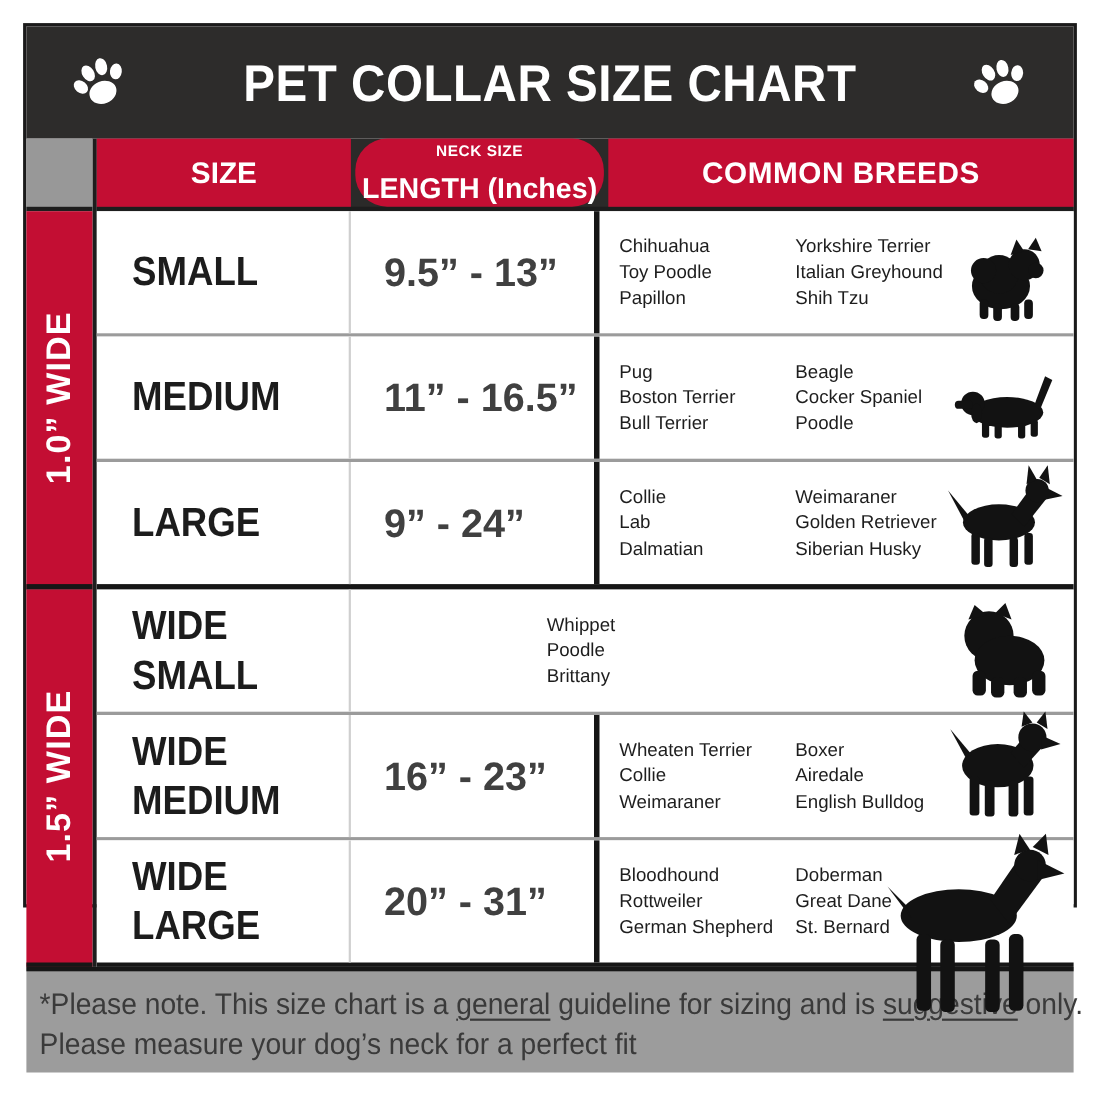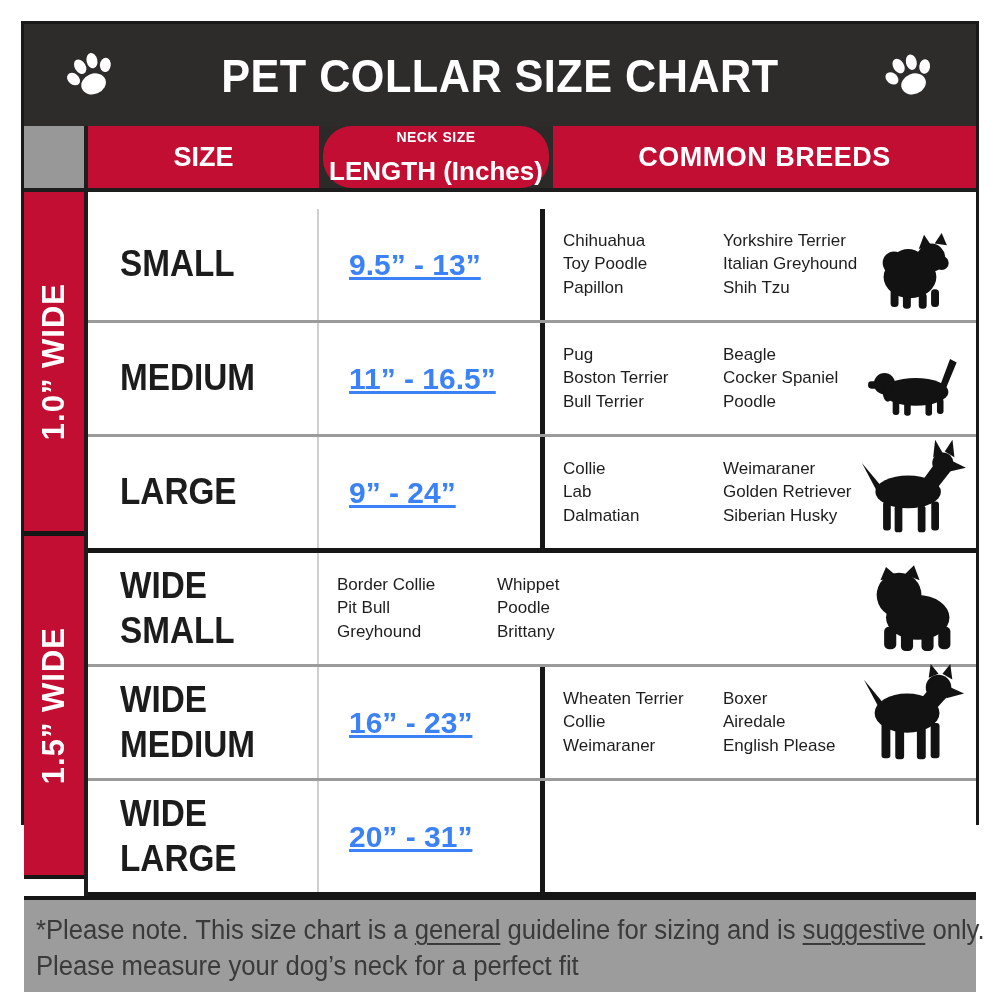--- a/index.html
+++ b/index.html
@@ -15,39 +15,39 @@
   .paw.right{transform:rotate(-22deg) scaleX(-1);}
   
   .tbl{display:flex;}
   .rail{width:60px;display:flex;flex-direction:column;border-right:4px solid #1d1d1d;box-sizing:content-box;}
   .rail-gray{height:62px;background:#989898;border-bottom:4px solid #1d1d1d;box-sizing:content-box;}
   .rail-band{height:339px;background:#c30e33;display:flex;align-items:center;justify-content:center;}
   .rail-band.b1{border-bottom:5px solid #161616;}
   .rail-band.b2{border-bottom:4px solid #161616;}
   .rail-label{writing-mode:vertical-rl;transform:rotate(180deg);color:#fff;font-weight:bold;
     font-size:31px;letter-spacing:1px;white-space:nowrap;}
-  .main{flex:1;display:flex;flex-direction:column;min-width:0;gap:17px;}
+  .main{flex:1;display:flex;flex-direction:column;min-width:0;}
   .head-row{height:62px;background:#2b2a29;display:flex;gap:4px;border-bottom:4px solid #1d1d1d;}
   .hcell{background:#c30e33;color:#fff;display:flex;flex-direction:column;align-items:center;
     justify-content:center;font-weight:bold;}
   .hcell.size{width:231px;font-size:27px;}
   .hcell.len{width:226px;line-height:1;border-radius:29px;}
   .hcell.len .small{font-size:14px;letter-spacing:.5px;}
   .hcell.len .big{font-size:26px;margin-top:14px;}
   .hcell.breeds{flex:1;font-size:27px;letter-spacing:.5px;}
   .row{height:111px;display:flex;border-bottom:3px solid #9b9b9b;background:#fff;}
   .row.sep-dark{border-bottom:5px solid #161616;}
   .row.row-last{border-bottom:4px solid #161616;}
   .c-size{width:231px;border-right:2px solid #cfcfcf;display:flex;align-items:center;
     padding-left:32px;box-sizing:border-box;}
   .c-size span{font-size:37px;font-weight:bold;color:#1c1c1c;line-height:1.2;white-space:pre-line;
     display:inline-block;transform:scaleX(.9);transform-origin:left center;}
   .c-len{width:226px;border-right:5px solid #161616;display:flex;align-items:center;
     padding-left:30px;box-sizing:border-box;}
-  .c-len span{font-size:30px;font-weight:bold;color:#3b82f6;white-space:nowrap;text-decoration:underline;}
+  .c-len span{font-size:36px;font-weight:bold;color:#404040;white-space:nowrap;}
   .c-breeds{flex:1;position:relative;overflow:visible;}
   .bcol{position:absolute;top:50%;transform:translateY(-50%);font-size:17px;color:#1d1d1d;
     line-height:1.4;white-space:pre-line;}
   .bcol.a{left:18px;}
   .bcol.b{left:178px;}
   .dog{position:absolute;right:6px;bottom:6px;line-height:0;}
   .dog svg{fill:#121212;}
   .dog.pomeranian svg{height:88px;width:106px;}
   .dog.dachshund svg{height:82px;width:112px;}
   .dog.shepherd svg{height:106px;width:116px;bottom:0;}
@@ -238,23 +238,20 @@
                   <use href="#dog-shepherd"></use>
                 </svg></span>
     </div>
   </div>
           <div class="row">
     <div class="c-size">
       <span>WIDE
 SMALL</span>
     </div>
     <div class="c-breeds">
-      <div class="bcol a">Border Collie
-Pit Bull
-Greyhound</div>
       <div class="bcol b">Whippet
 Poodle
 Brittany</div>
       <span class="dog bulldog"><svg>
                   <use href="#dog-bulldog"></use>
                 </svg></span>
     </div>
   </div>
           <div class="row">
     <div class="c-size">
@@ -263,33 +260,44 @@
     </div>
     <div class="c-len">
       <span>16” - 23”</span>
     </div>
     <div class="c-breeds">
       <div class="bcol a">Wheaten Terrier
 Collie
 Weimaraner</div>
       <div class="bcol b">Boxer
 Airedale
-English Please</div>
+English Bulldog</div>
       <span class="dog pitbull"><svg>
                   <use href="#dog-pitbull"></use>
                 </svg></span>
     </div>
   </div>
           <div class="row row-last">
     <div class="c-size">
       <span>WIDE
 LARGE</span>
     </div>
     <div class="c-len">
       <span>20” - 31”</span>
+    </div>
+    <div class="c-breeds">
+      <div class="bcol a">Bloodhound
+Rottweiler
+German Shepherd</div>
+      <div class="bcol b">Doberman
+Great Dane
+St. Bernard</div>
+      <span class="dog doberman"><svg>
+                  <use href="#dog-doberman"></use>
+                </svg></span>
     </div>
   </div>
         </div>
     </div>
   </div>
 
   <div class="ftr">
     <div class="line">
       <span>*Please note. This size chart is a </span><span class="u">general</span><span> guideline for sizing and is </span><span class="u">suggestive</span><span> only.</span>
     </div>

